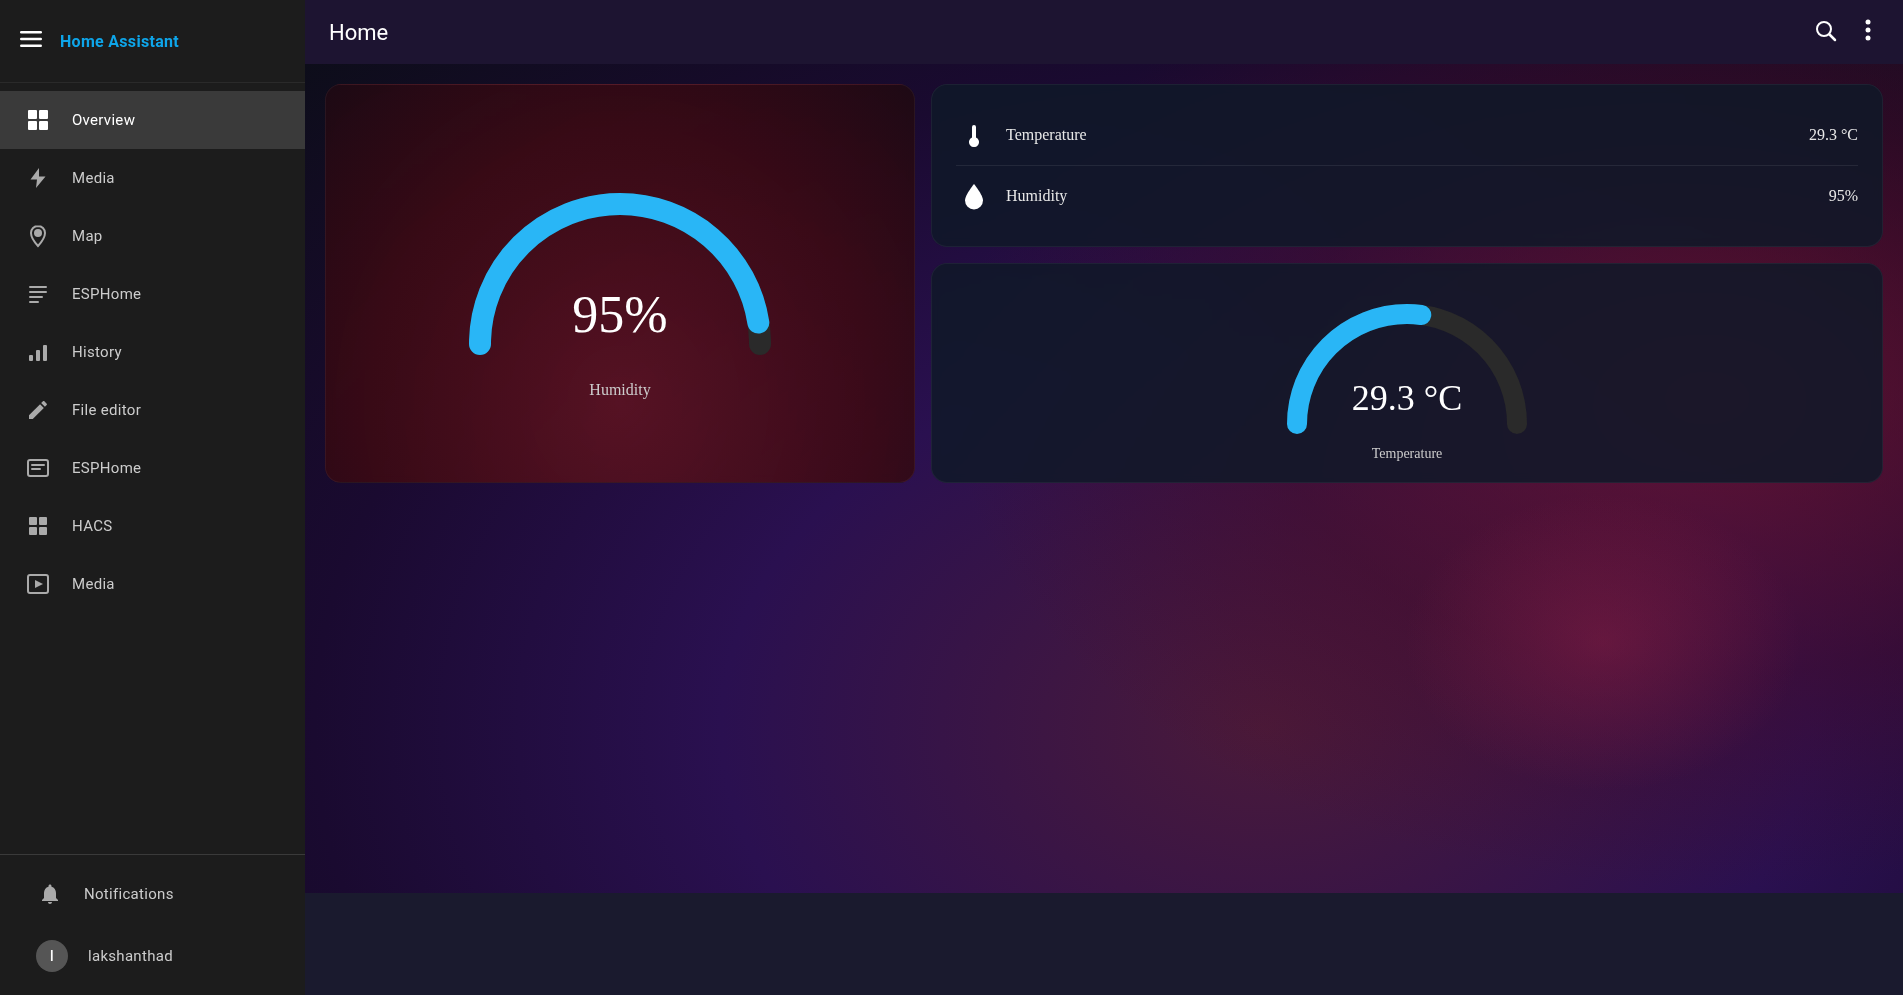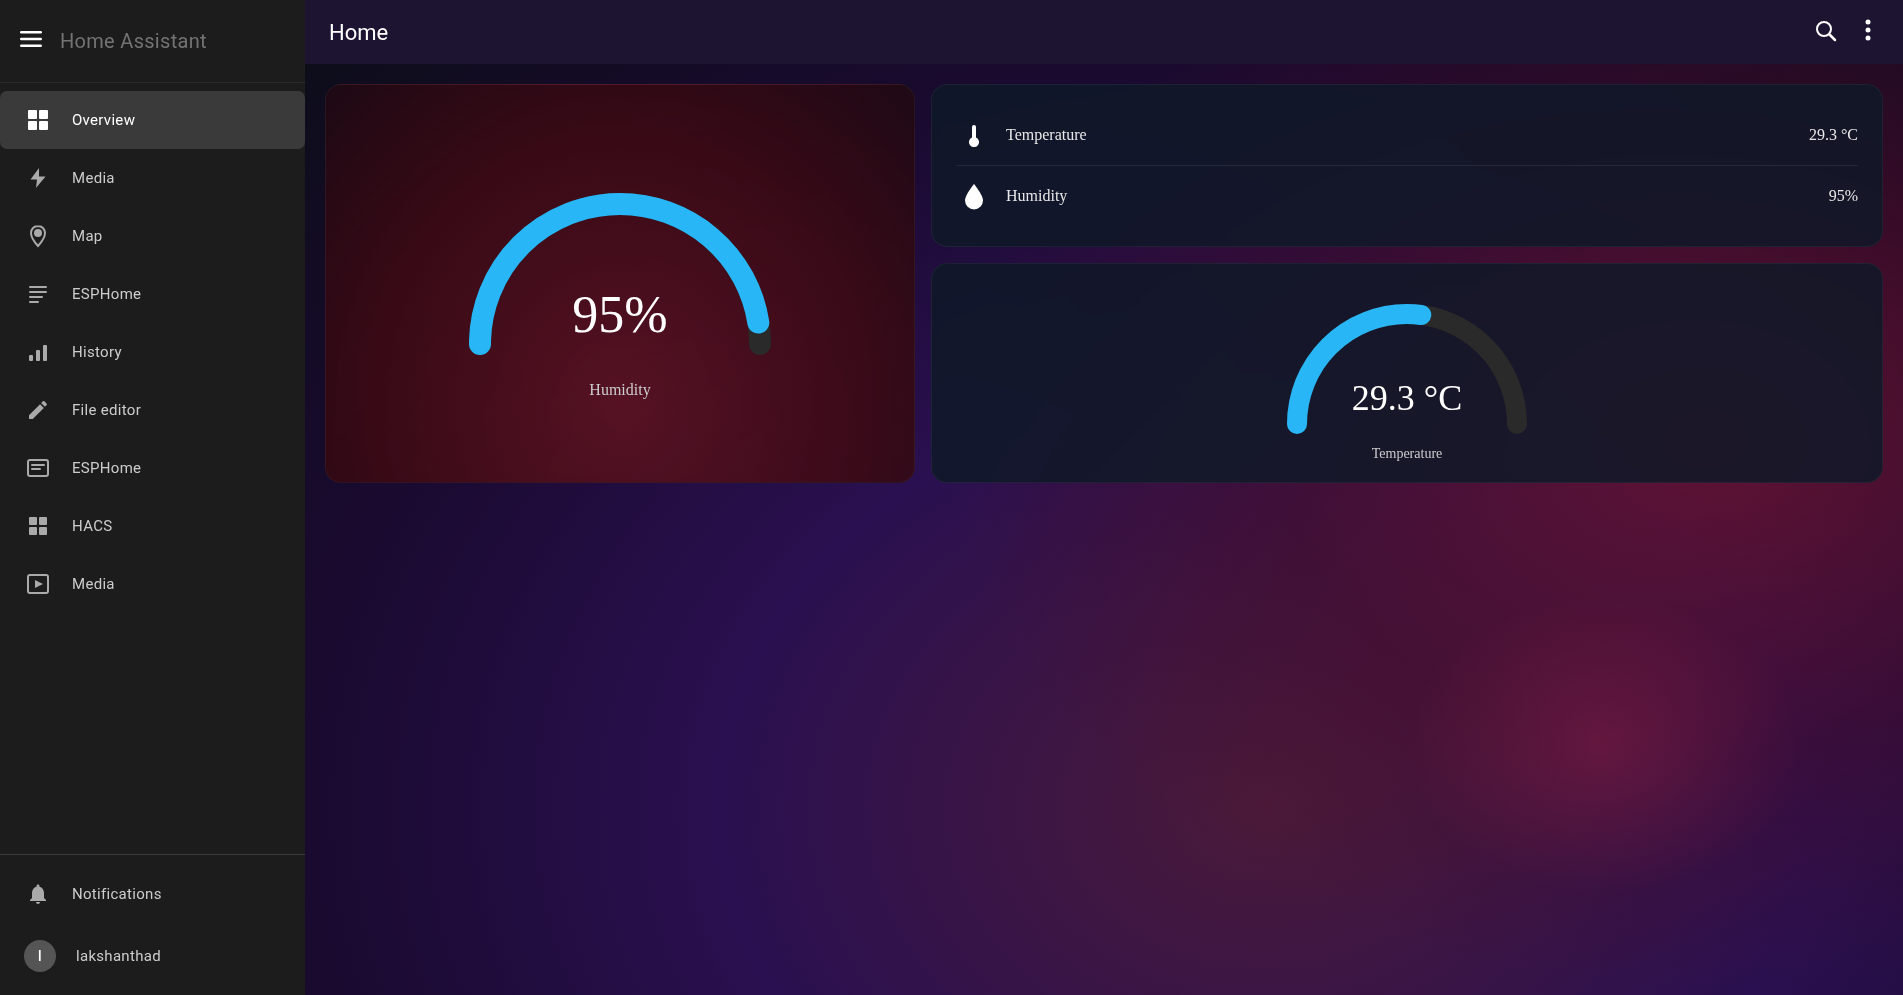--- a/index.html
+++ b/index.html
@@ -34,23 +34,23 @@
       border-bottom: 1px solid #2a2a2a;
     }
 
     .hamburger-icon {
       color: #fff;
       font-size: 22px;
       cursor: pointer;
     }
 
     .sidebar-title {
-      color: #737373;
-      font-size: 20px;
-      font-weight: 400;
+      color: #0ea5e9;
+      font-size: 16px;
+      font-weight: 700;
       letter-spacing: 0.3px;
     }
 
     .sidebar-nav {
       flex: 1;
       overflow-y: auto;
       padding: 8px 0;
     }
 
     .nav-item {
@@ -58,21 +58,21 @@
       align-items: center;
       gap: 20px;
       padding: 0 24px;
       height: 58px;
       cursor: pointer;
       color: #ccc;
       font-size: 15px;
       font-weight: 400;
       letter-spacing: 0.3px;
       transition: background 0.15s;
-      border-radius: 7px;
+      border-radius: 0;
       position: relative;
     }
 
     .nav-item.active {
       background: #3a3a3a;
       color: #fff;
     }
 
     .nav-icon {
       width: 28px;
@@ -80,21 +80,21 @@
       display: flex;
       align-items: center;
       justify-content: center;
       font-size: 20px;
       color: inherit;
       flex-shrink: 0;
     }
 
     .sidebar-bottom {
       border-top: 1px solid #3a3a3a;
-      padding: 8px 0;
+      padding: 8px 12px;
       margin-top: 36px;
     }
 
     .sidebar-bottom .nav-item {
       height: 62px;
     }
 
     .user-avatar {
       width: 32px;
       height: 32px;
@@ -107,21 +107,21 @@
       font-size: 14px;
       font-weight: 500;
       flex-shrink: 0;
     }
 
     
     .main {
       flex: 1;
       display: flex;
       flex-direction: column;
-      height: 995px;
+      height: 893px;
       overflow: hidden;
     }
 
     
     .main-header {
       height: 64px;
       min-height: 64px;
       background: rgba(30, 20, 50, 0.95);
       display: flex;
       align-items: center;

